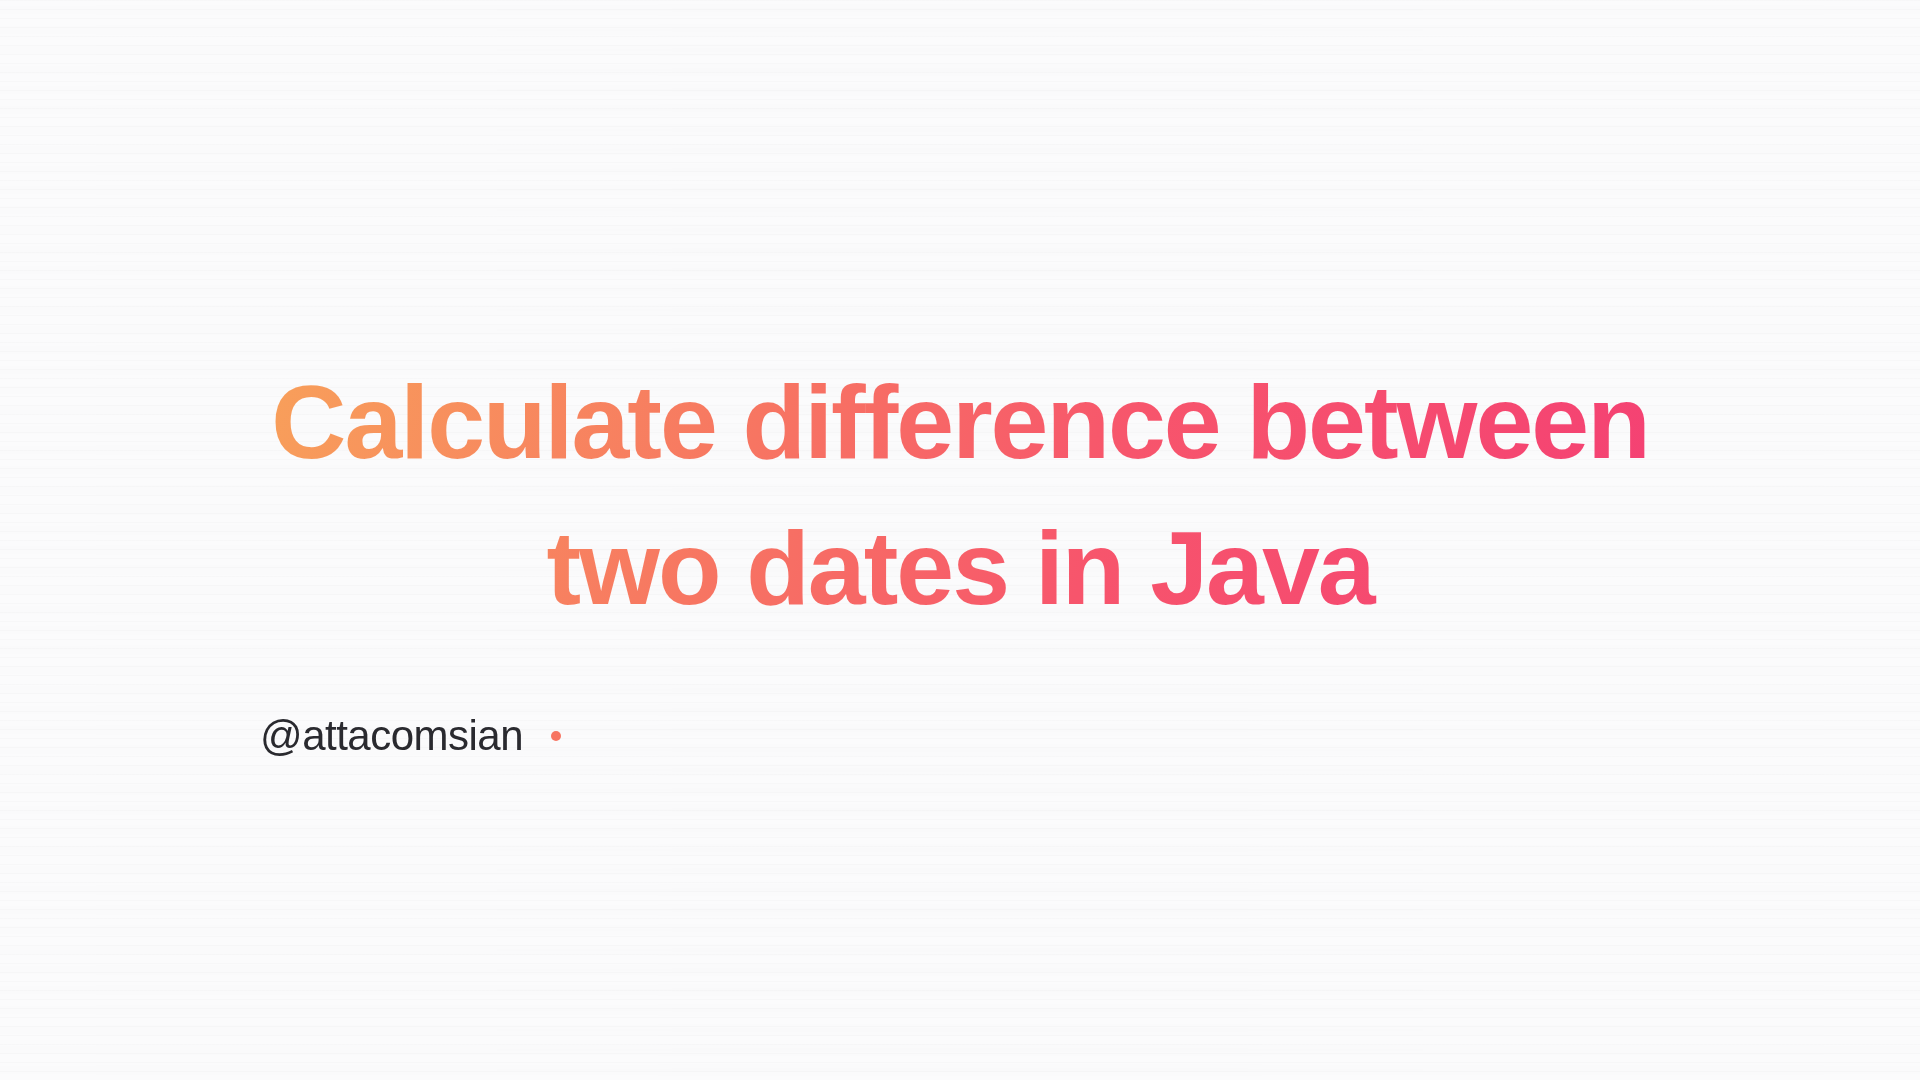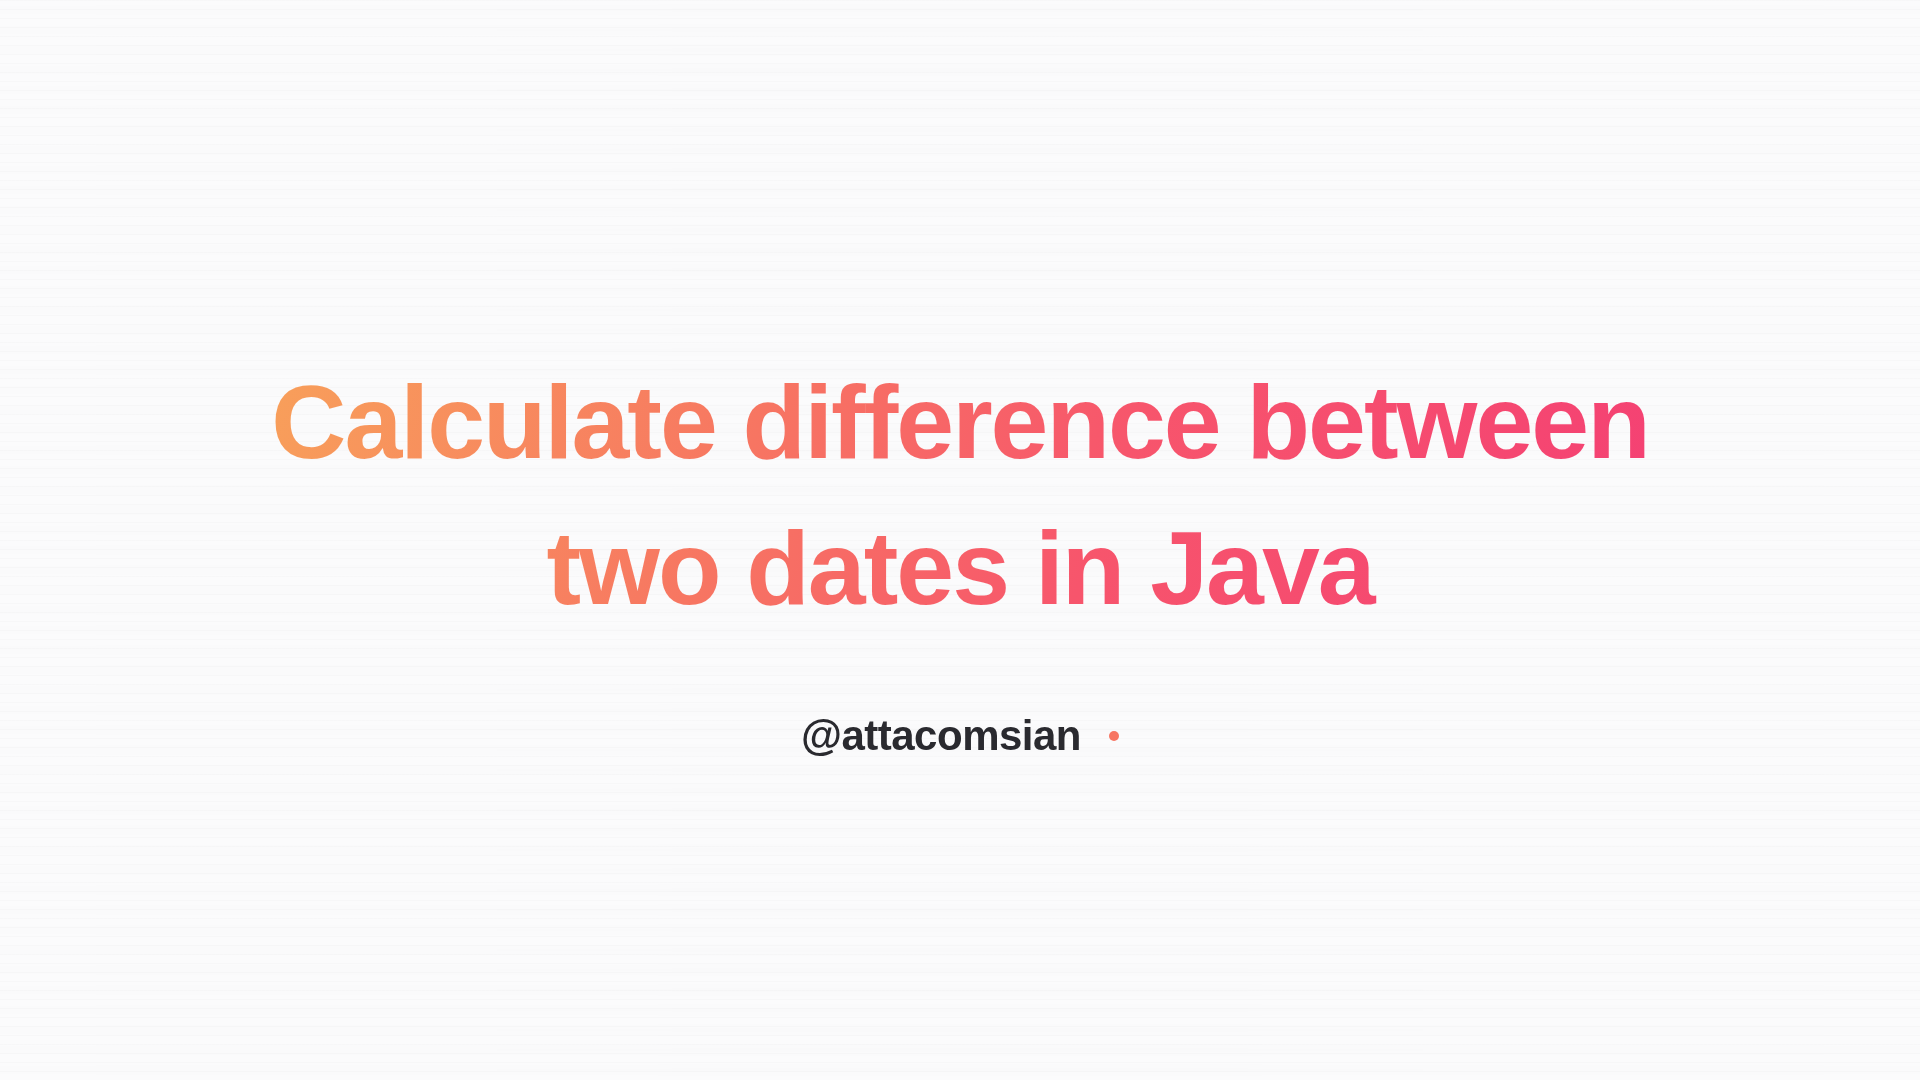--- a/index.html
+++ b/index.html
@@ -43,21 +43,21 @@
         radial-gradient(ellipse 200% 15px at 50% 10px, rgba(0,0,0,0.008) 0%, transparent 50%),
         radial-gradient(ellipse 200% 15px at 50% 30px, rgba(0,0,0,0.008) 0%, transparent 50%),
         radial-gradient(ellipse 200% 15px at 50% 50px, rgba(0,0,0,0.008) 0%, transparent 50%);
       background-size: 100% 40px;
       pointer-events: none;
     }
 
     .content {
       display: flex;
       flex-direction: column;
-      align-items: center;
+      align-items: flex-start;
       padding-top: 30px;
       z-index: 1;
     }
 
     .title {
       font-size: 104px;
       font-weight: 800;
       text-align: center;
       line-height: 1.4;
       letter-spacing: -2px;
@@ -68,21 +68,21 @@
       color: transparent;
       max-width: 1400px;
       margin-bottom: 70px;
     }
 
     .meta {
       display: flex;
       align-items: center;
       gap: 28px;
       font-size: 42px;
-      font-weight: 700;
+      font-weight: 400;
       color: #2a2a2f;
       letter-spacing: -0.5px;
     }
 
     .separator {
       width: 10px;
       height: 10px;
       background-color: #f77562;
       border-radius: 50%;
       display: inline-block;

